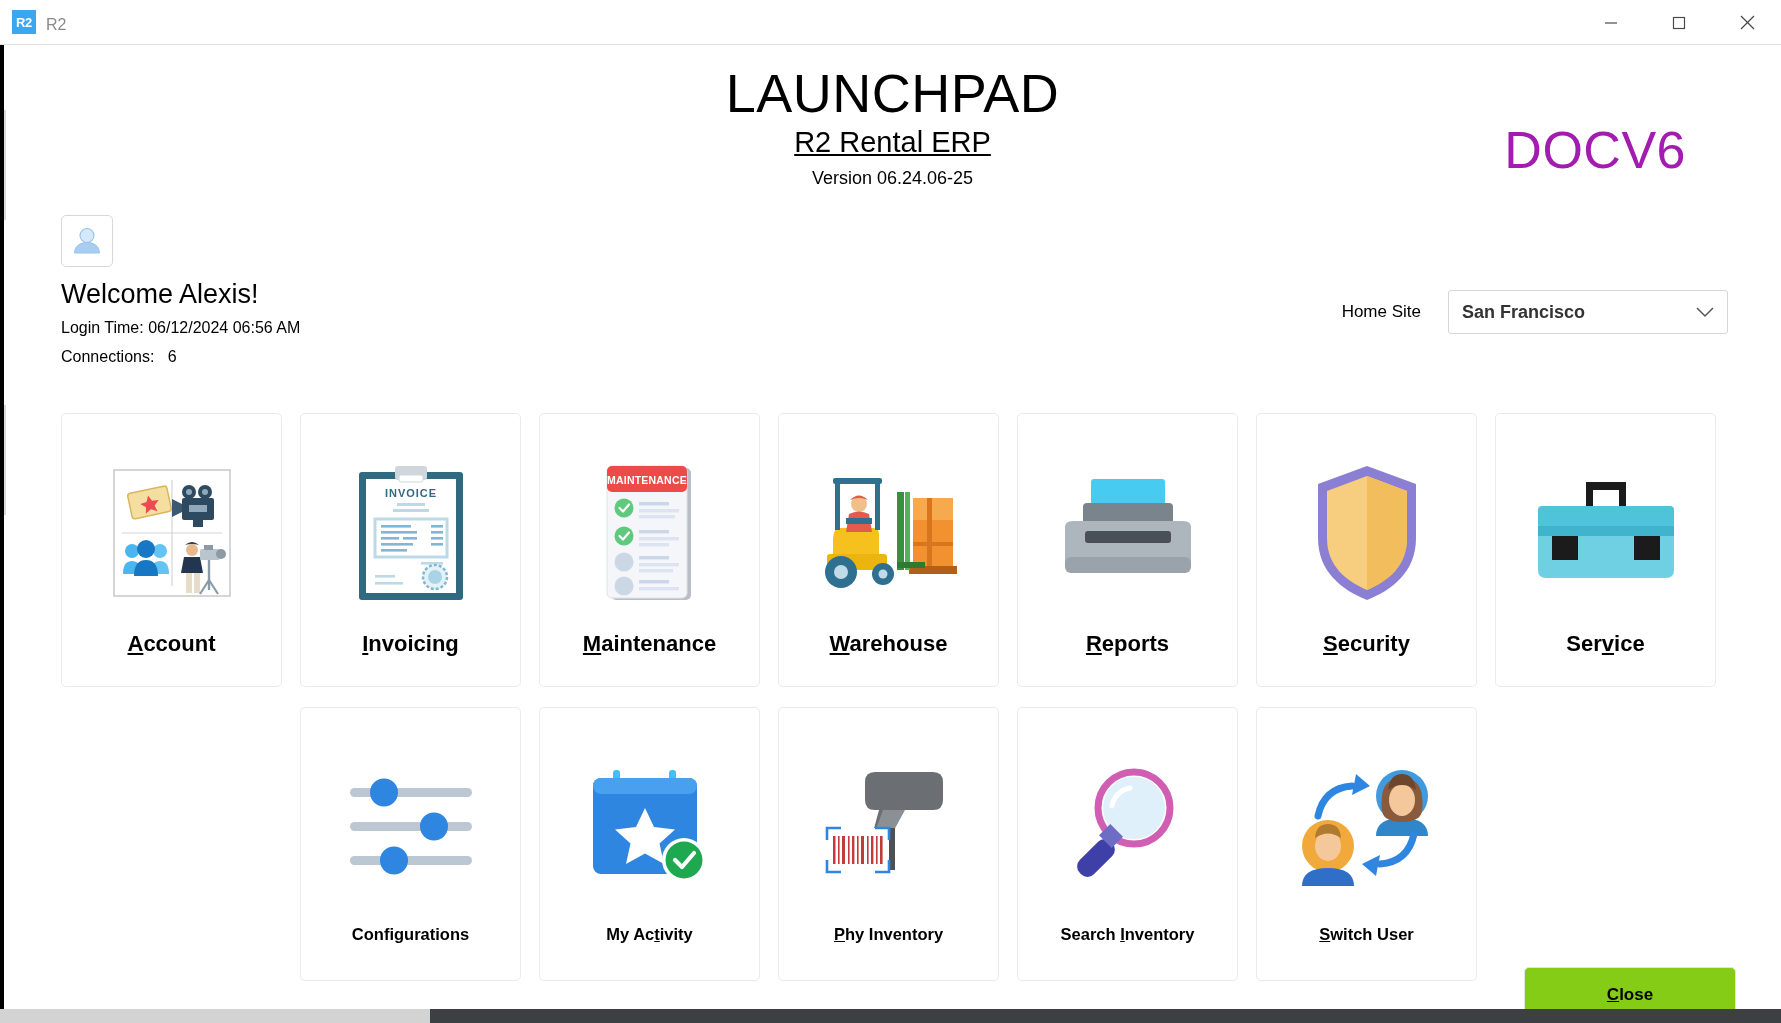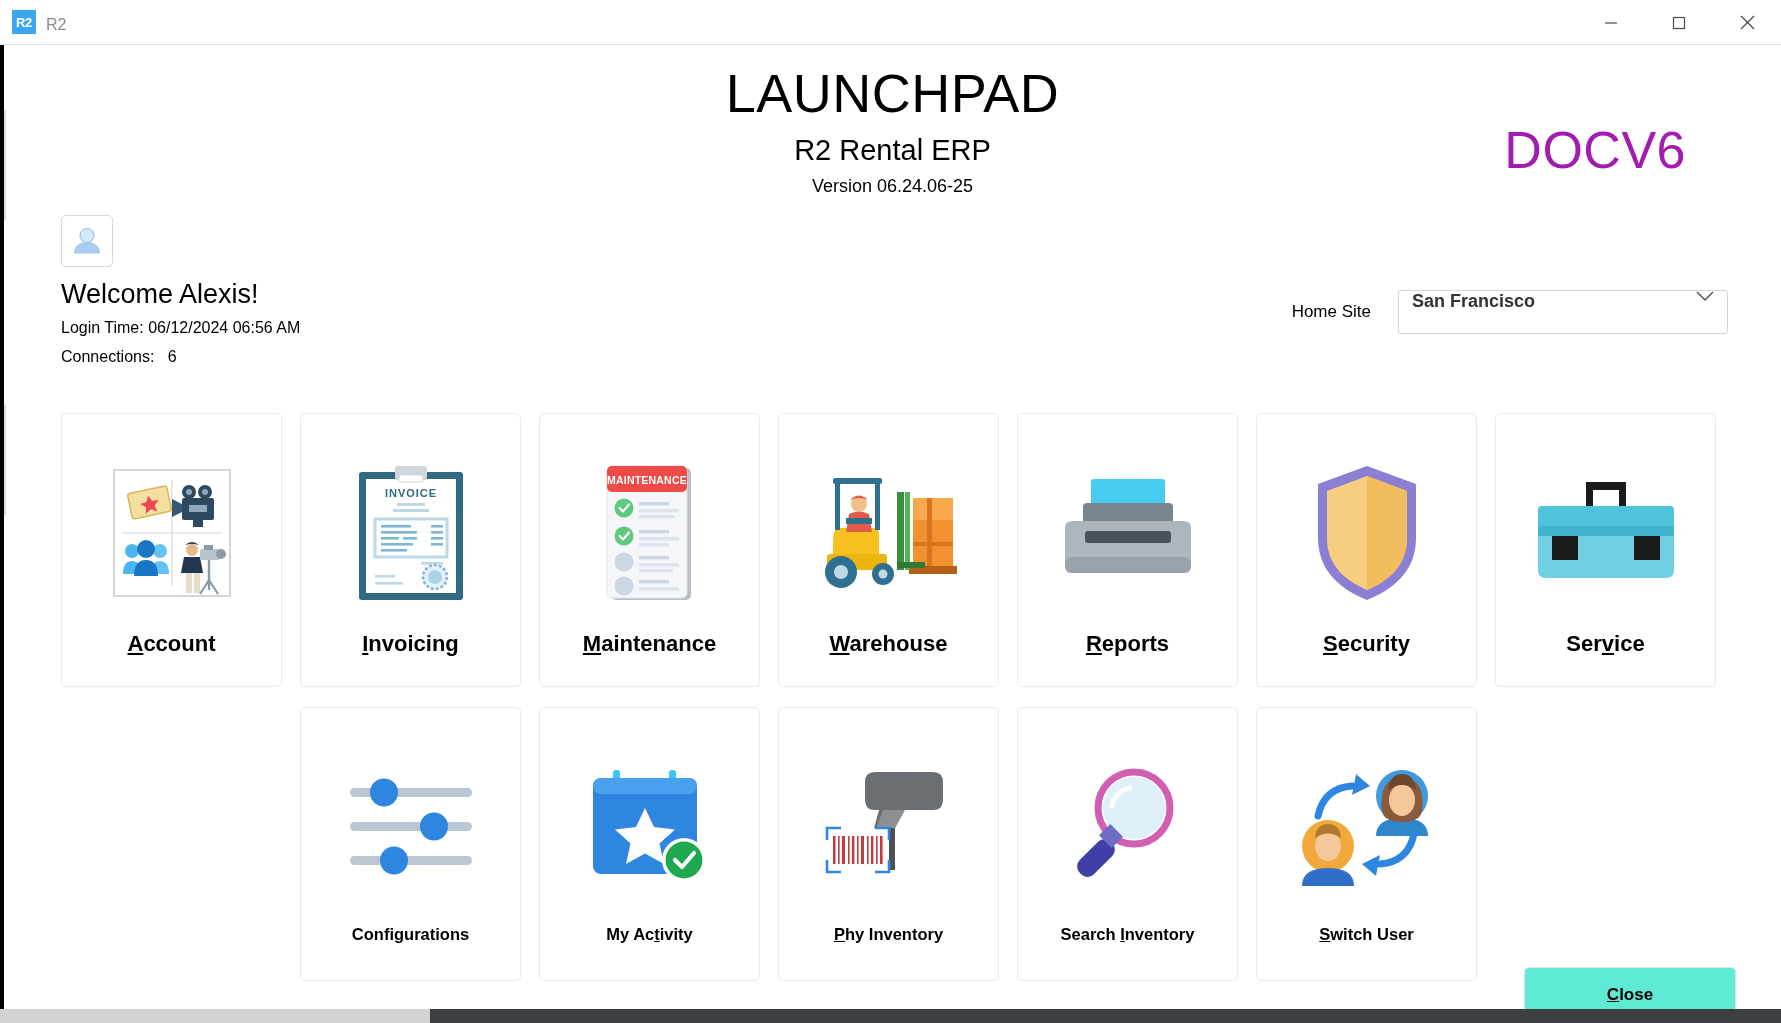--- a/index.html
+++ b/index.html
@@ -58,21 +58,21 @@
 
   
   .header-center {
     position: absolute; left: 0; right: 0; top: 20px;
     text-align: center; pointer-events: none;
   }
   .launchpad-title {
     font-size: 54px; font-weight: 400; color: #000000;
     letter-spacing: 0.5px; line-height: 1.05;
   }
-  .sub-title { font-size: 29px; color: #000000; margin-top: 12px; }
+  .sub-title { font-size: 29px; color: #000000; margin-top: 4px; text-decoration: underline; }
   .version { font-size: 18px; color: #000000; margin-top: 9px; }
 
   .env-badge {
     position: absolute; right: 95px; top: 75px;
     font-size: 52px; font-weight: 400; color: #a21caf;
     letter-spacing: 0.5px;
   }
 
   
   .welcome-block { position: absolute; left: 57px; top: 170px; }
@@ -92,24 +92,24 @@
   }
   .connections { margin-top: 11px; }
 
   
   .homesite-row {
     position: absolute; right: 53px; top: 245px;
     display: flex; align-items: center; gap: 27px;
   }
   .homesite-label { font-size: 17px; color: #000000; }
   .homesite-select {
-    width: 330px; height: 44px;
+    width: 280px; height: 44px;
     border: 1px solid #d6d6d6; border-radius: 3px;
     background: #ffffff;
-    display: flex; align-items: flex-start;
+    display: flex; align-items: center;
     padding: 0 13px;
     justify-content: space-between;
   }
   .homesite-value { font-size: 18px; font-weight: bold; color: #333333; }
   .chev { color: #555555; display: flex; }
 
   
   .tiles { position: absolute; left: 57px; top: 368px; width: 1668px; }
   .tile-row { display: flex; gap: 18px; }
   .tile-row.row2 { margin-top: 20px; padding-left: 239px; }
@@ -132,21 +132,21 @@
     white-space: nowrap;
   }
   .tile-row.row2 .tile-label { font-size: 16.5px; }
   .tile-label u { text-decoration: underline; }
 
   
   .close-btn {
     position: absolute; right: 45px; bottom: 0px;
     width: 212px; height: 56px;
     border: 1px solid #e3e3e3; border-radius: 5px;
-    background: #5eead4;
+    background: #84cc16;
     display: flex; align-items: center; justify-content: center;
     font-size: 17px; font-weight: bold; color: #000000;
   }
 
   
   .hscroll {
     position: absolute; left: 0; bottom: 0;
     width: 1781px; height: 14px;
     background: #3c4043;
   }

